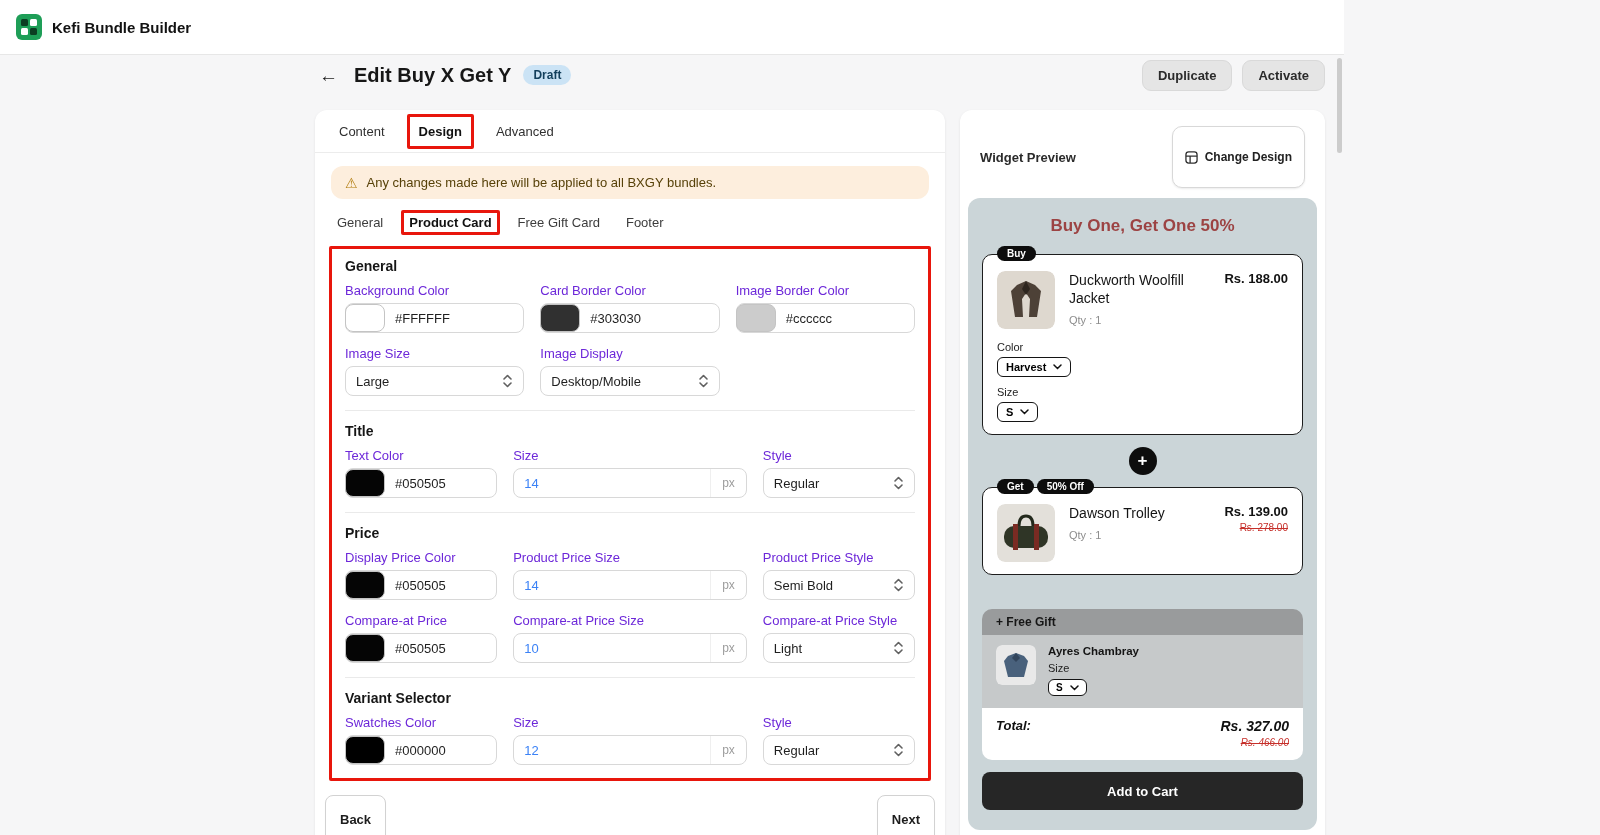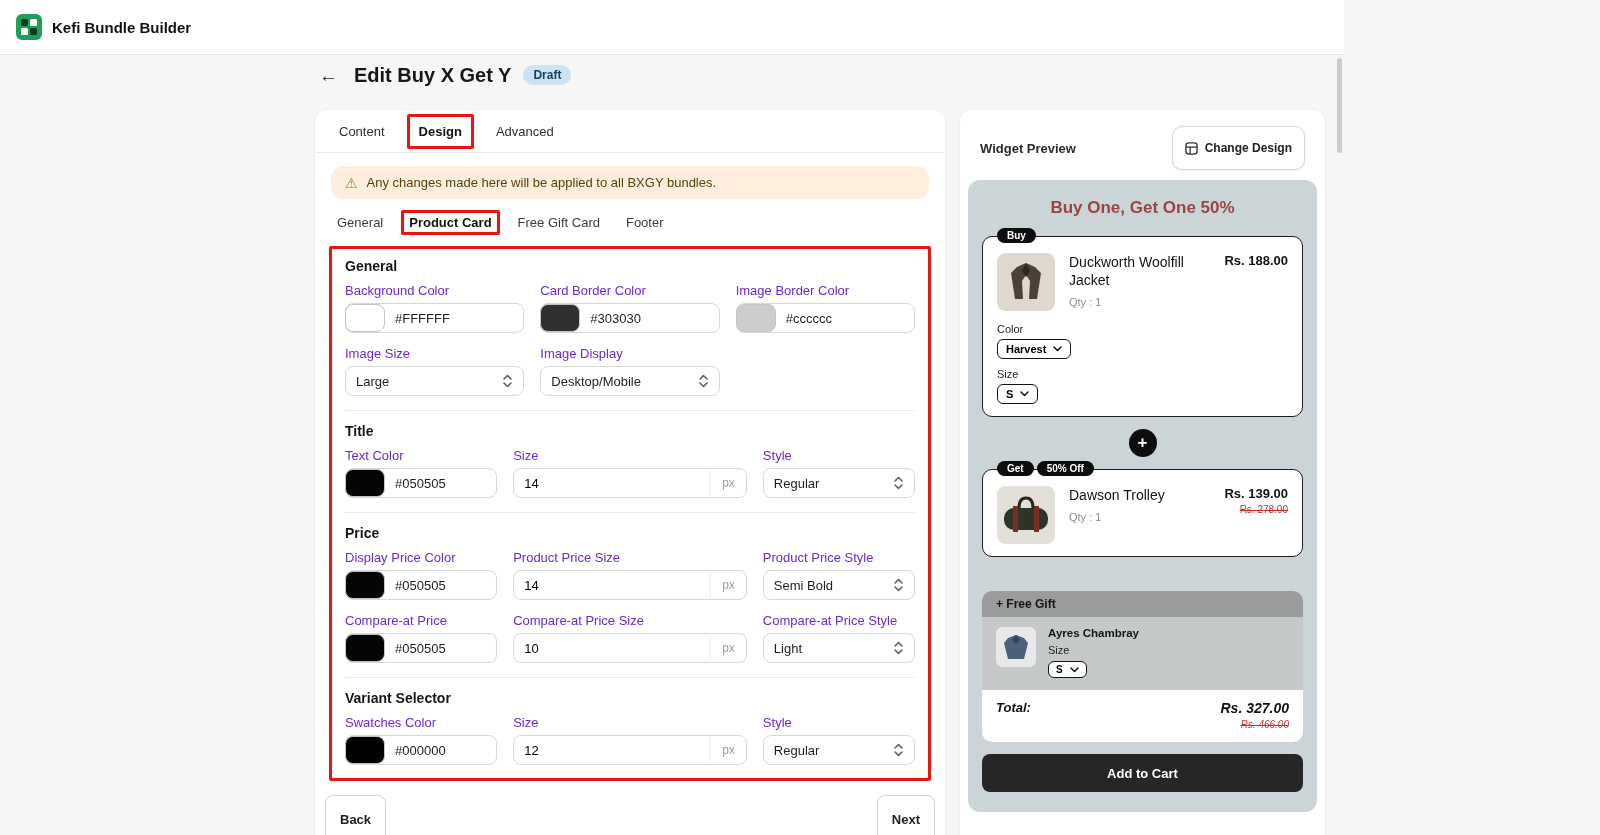--- a/index.html
+++ b/index.html
@@ -42,33 +42,33 @@
   .sec-h{font-size:14px;font-weight:700;color:#161616;margin:0 0 9px;}
   .frow{display:grid;grid-template-columns:1fr 1fr 1fr;gap:16px;margin-bottom:13px;}
   .frow:last-child{margin-bottom:2px;}
   .flabel{font-size:13px;color:#6d28d9;margin-bottom:5px;}
 
   .color-field{display:flex;align-items:center;height:28px;border:1px solid #d8d8d8;border-radius:8px;background:#fff;}
   .swatch{width:40px;height:28px;margin:-1px 0 -1px -1px;border:1px solid #c4c4c4;border-radius:8px;box-sizing:border-box;flex:none;}
   .color-text{border:none;outline:none;background:transparent;font-family:inherit;font-size:13px;color:#1f1f1f;padding:0 10px;width:100%;min-width:0;}
 
   .size-field{display:flex;align-items:stretch;height:28px;border:1px solid #d8d8d8;border-radius:8px;background:#fff;overflow:hidden;}
-  .size-input{border:none;outline:none;background:transparent;font-family:inherit;font-size:13px;color:#000000;padding:0 10px;flex:1;min-width:0;}
+  .size-input{border:none;outline:none;background:transparent;font-family:inherit;font-size:13px;color:#3b82f6;padding:0 10px;flex:1;min-width:0;}
   .px-suffix{display:flex;align-items:center;padding:0 11px;font-size:12px;color:#9d9d9d;border-left:1px solid #efefef;}
 
   .select-field{display:flex;align-items:center;justify-content:space-between;height:28px;border:1px solid #d8d8d8;border-radius:8px;background:#fff;padding:0 10px;font-size:13px;color:#1f1f1f;cursor:pointer;}
 
   .card-footer{display:flex;justify-content:space-between;padding:14px 10px 14px;}
   .btn-ghost{background:#fff;border:1px solid #d2d2d2;border-radius:8px;padding:16px 14px;font-size:13px;font-weight:700;color:#1d1d1d;box-shadow:0 1px 1px rgba(0,0,0,.06);cursor:pointer;font-family:inherit;}
 
   
   .preview-card{position:absolute;top:110px;left:960px;width:365px;height:760px;background:#fff;border-radius:12px;box-shadow:0 1px 3px rgba(0,0,0,.08);box-sizing:border-box;padding:8px;overflow:hidden;}
   .preview-head{display:flex;align-items:center;justify-content:space-between;padding:8px 12px 10px;}
   .preview-label{font-size:13px;font-weight:600;color:#2b2b2b;}
-  .change-btn{display:flex;align-items:center;gap:7px;background:#fff;border:1px solid #d8d8d8;border-radius:10px;padding:14px 12px;font-size:12px;font-weight:600;color:#222;box-shadow:0 1px 2px rgba(0,0,0,.08);cursor:pointer;font-family:inherit;}
+  .change-btn{display:flex;align-items:center;gap:7px;background:#fff;border:1px solid #d8d8d8;border-radius:10px;padding:23px 12px;font-size:12px;font-weight:600;color:#222;box-shadow:0 1px 2px rgba(0,0,0,.08);cursor:pointer;font-family:inherit;}
 
   .panel{background:#cbd5d8;border-radius:12px;padding:14px 12px;height:604px;}
   .widget-title{text-align:center;font-size:17px;font-weight:700;color:#9c4343;margin:4px 0 18px;}
 
   .pcard{position:relative;background:#fff;border:1px solid #1d1d1d;border-radius:10px;padding:16px 14px 12px;margin:0 2px;}
   .badge-pill{background:#0d0d0d;color:#fff;font-size:10px;font-weight:700;padding:2px 10px;border-radius:10px;white-space:nowrap;}
   .badge-pos{position:absolute;top:-9px;left:14px;display:flex;gap:3px;}
   .prod-row{display:flex;gap:14px;}
   .prod-img{width:58px;height:58px;border-radius:8px;overflow:hidden;flex:none;}
   .prod-info{flex:1;min-width:0;}
@@ -113,20 +113,24 @@
     </span>
     <span class="app-title">Kefi Bundle Builder</span>
   </header>
 
   <div class="page-header">
     <div class="ph-left">
       <button class="back-arrow">←</button>
       <h1 class="page-title">Edit Buy X Get Y</h1>
       <span class="badge">Draft</span>
     </div>
+    <div class="ph-right">
+      <button class="btn-gray">Duplicate</button>
+      <button class="btn-gray">Activate</button>
+    </div>
   </div>
 
   <section class="editor-card">
 
     <nav class="tabs">
       <div class="tab">Content</div>
       <div class="tab active">
         <span>Design</span>
         <span class="annot" style="border-color: rgb(232, 22, 12);"></span>
       </div>

